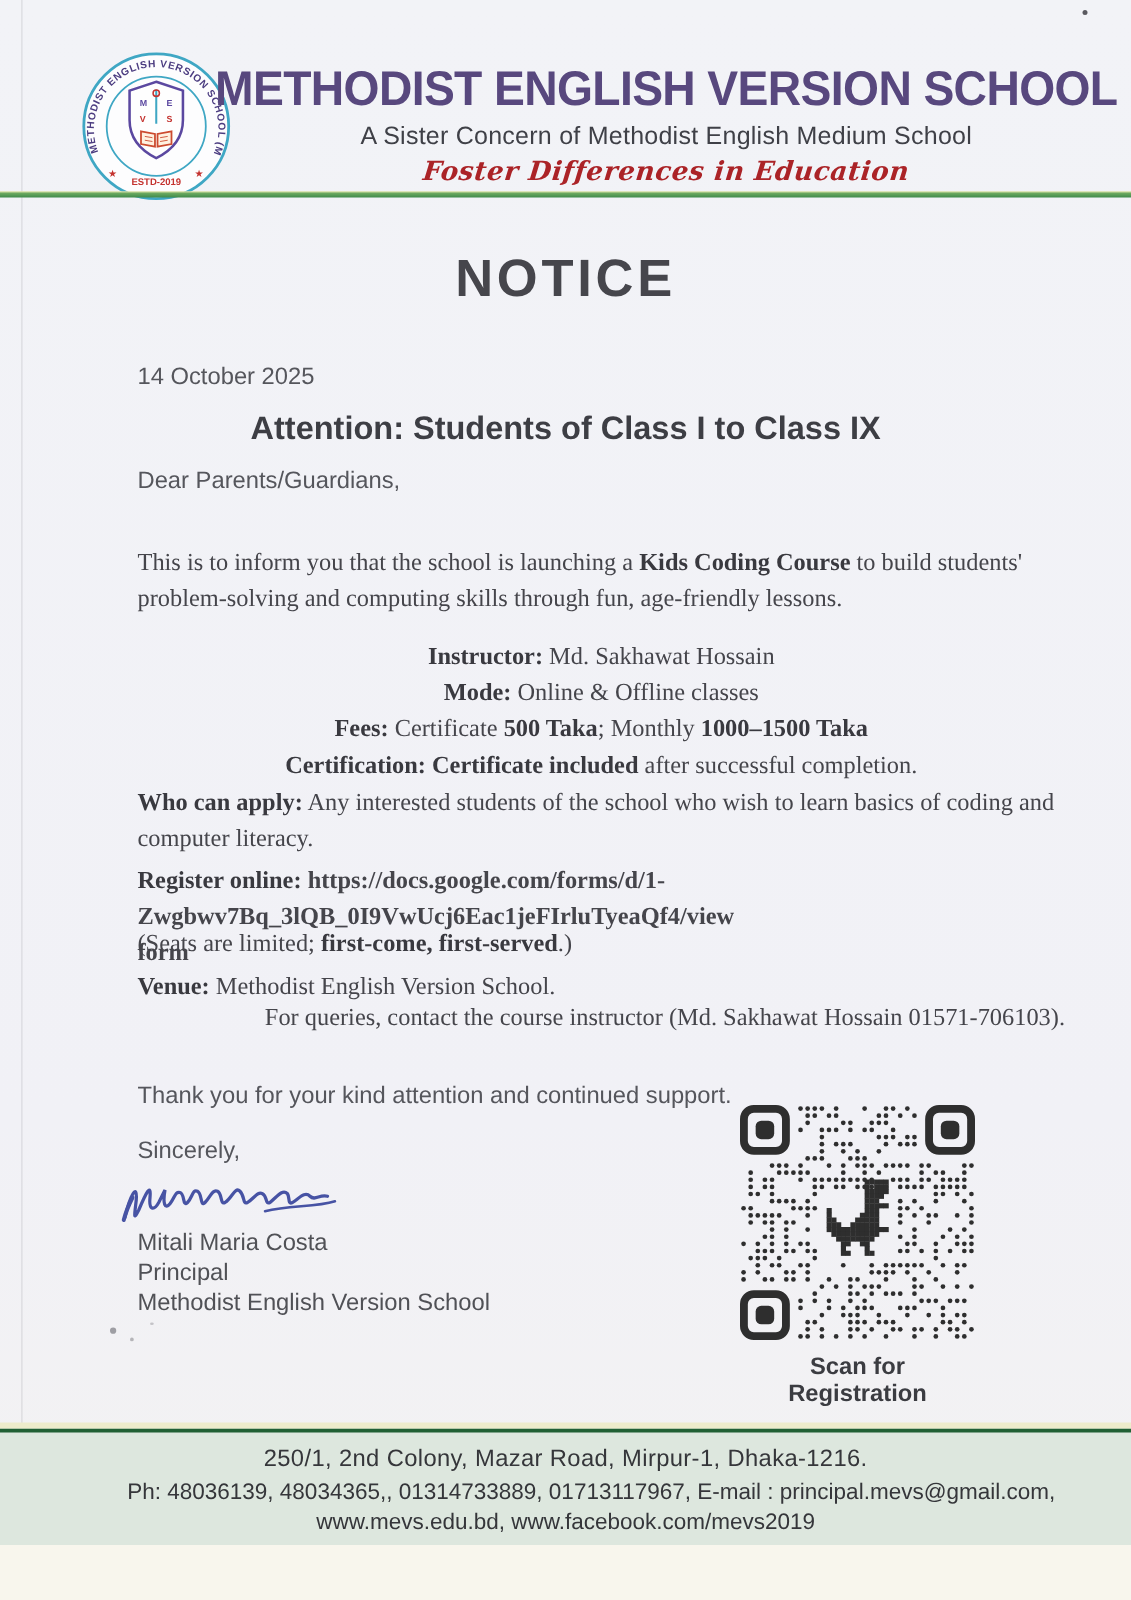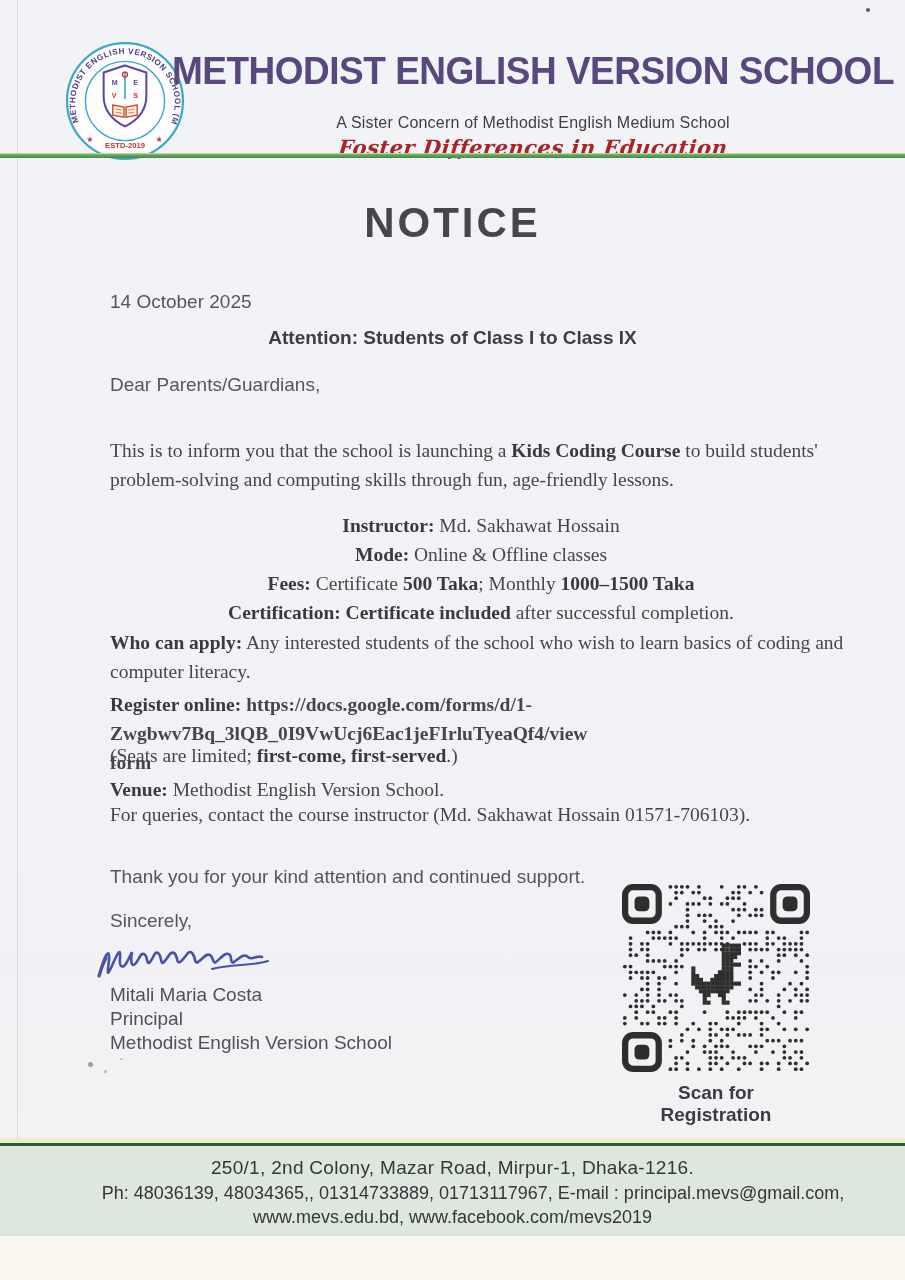--- a/index.html
+++ b/index.html
@@ -10,55 +10,55 @@
   }
   .scan-edge-left{position:absolute;left:17px;top:0;width:1px;height:1150px;background:rgba(80,80,90,.14);}
   .speck{position:absolute;background:#5a5a60;border-radius:50%;}
   
   .logo-wrap{position:absolute;left:64px;top:40px;width:122px;height:122px;}
   .head-text{position:absolute;left:170px;top:50px;width:726px;text-align:center;}
   .school-name{
     margin:0;font-size:37px;font-weight:700;letter-spacing:-0.5px;
     color:#58487e;transform:scaleY(1.05);white-space:nowrap;
   }
-  .school-sub{margin-top:22px;font-size:16px;color:#3f4047;letter-spacing:.2px;}
+  .school-sub{margin-top:6px;font-size:20px;color:#3f4047;letter-spacing:.2px;}
   .school-tagline{
     margin-top:3px;font-family:"DejaVu Serif",serif;font-style:italic;font-weight:700;
     font-size:21px;color:#ab2327;letter-spacing:.5px;transform:skewX(-6deg);
   }
   .head-rule{position:absolute;left:0;top:153px;width:905px;height:5px;
     background:linear-gradient(180deg,#e3e6ad 0%,#6aa85f 35%,#3f8a4b 100%);}
   
   .notice-title{
     position:absolute;left:0;top:199px;width:905px;margin:0;text-align:center;
     font-size:42px;font-weight:800;letter-spacing:3px;color:#46464c;
   }
   .abs{position:absolute;}
   .sans{font-family:"Liberation Sans",sans-serif;color:#55565c;font-size:19px;}
   .serif{font-family:"Liberation Serif","DejaVu Serif",serif;color:#45454b;font-size:19.5px;line-height:29px;}
   .serif b{color:#39393f;}
   .date-line{left:110px;top:291px;}
-  .attention{left:0;top:327px;width:905px;text-align:center;font-size:19px;font-weight:700;color:#3d3e44;}
+  .attention{left:0;top:327px;width:905px;text-align:center;font-size:26px;font-weight:700;color:#3d3e44;}
   .salutation{left:110px;top:374px;}
   .intro{left:110px;top:436px;width:742px;}
   .details{left:110px;top:511px;width:742px;text-align:center;}
   .details div{height:29px;}
   .who{left:110px;top:628px;width:742px;}
   .register{left:110px;top:690px;width:480px;overflow-wrap:anywhere;font-weight:bold;}
   .seats{left:110px;top:741px;width:742px;}
   .venue{left:110px;top:775px;width:742px;}
-  .queries{left:110px;top:800px;width:742px;}
+  .queries{left:110px;top:800px;width:742px;text-align:right;}
   .thanks{left:110px;top:866px;}
   .sincerely{left:110px;top:910px;}
   .signature-svg{left:94px;top:936px;}
   .sig-name{left:110px;top:984px;color:#505156;}
   .sig-title{left:110px;top:1008px;color:#505156;}
   .sig-org{left:110px;top:1032px;color:#505156;}
   
-  .qr-block{position:absolute;left:620px;top:884px;width:192px;text-align:center;}
+  .qr-block{position:absolute;left:590px;top:884px;width:192px;text-align:center;}
   .qr-label{margin-top:6px;font-size:19px;font-weight:700;color:#3b3c41;}
   
   .footer{
     position:absolute;left:0;top:1143px;width:905px;height:90px;
     background:#dde7de;border-top:3px solid #206034;box-shadow:0 -5px 0 #edeccb;
     text-align:center;color:#35363a;
   }
   .footer .l1{margin-top:11px;font-size:19px;font-weight:500;letter-spacing:.3px;}
   .footer .l2{margin-top:4px;font-size:18px;padding-left:41px;}
   .footer .l3{margin-top:3px;font-size:18px;}

